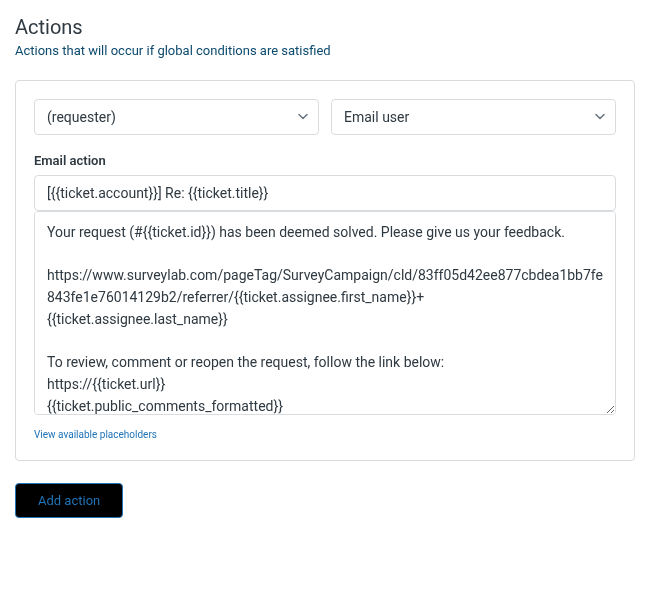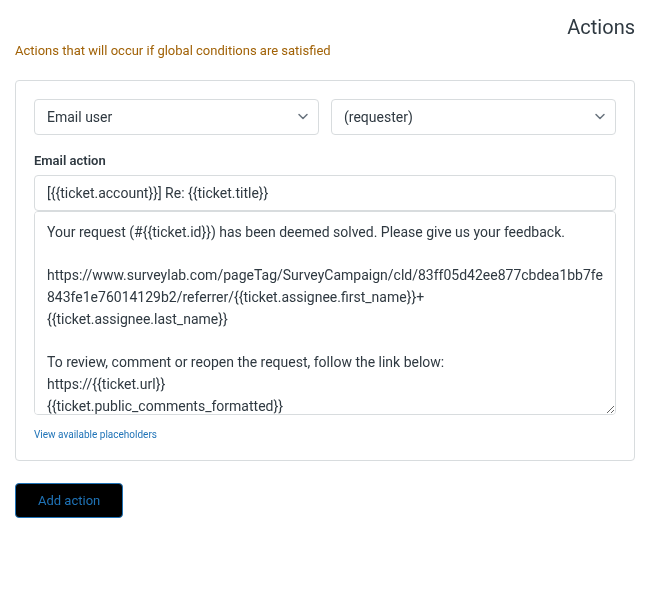--- a/index.html
+++ b/index.html
@@ -12,25 +12,24 @@
       background: #fff;
       color: #2f3941;
       width: 650px;
       padding: 15px;
     }
     .page-title {
       font-size: 20px;
       font-weight: 400;
       color: #2f3941;
       margin-bottom: 4px;
-      text-align: right;
     }
     .page-subtitle {
       font-size: 13px;
-      color: #a16207;
+      color: #0c4a6e;
       margin-bottom: 22px;
     }
     .action-panel {
       border: 1px solid #d8dcde;
       border-radius: 4px;
       padding: 18px;
     }
     .selects-row {
       display: flex;
       gap: 12px;
@@ -114,31 +113,31 @@
 
 
 <h1 class="page-title">Actions</h1>
 <p class="page-subtitle">Actions that will occur if global conditions are satisfied</p>
 
 <div class="action-panel">
 
   <div class="selects-row">
     <div class="select-wrap">
       <select>
-        <option>Email user</option>
+        <option>(requester)</option>
       </select>
       <span class="select-chevron">
         <svg width="12" height="12" viewBox="0 0 12 12">
             <path d="M2 4 L6 8 L10 4" stroke="currentColor" stroke-width="1.5" fill="none" stroke-linecap="round" stroke-linejoin="round"></path>
           </svg>
       </span>
     </div>
     <div class="select-wrap">
       <select>
-        <option>(requester)</option>
+        <option>Email user</option>
       </select>
       <span class="select-chevron">
         <svg width="12" height="12" viewBox="0 0 12 12">
             <path d="M2 4 L6 8 L10 4" stroke="currentColor" stroke-width="1.5" fill="none" stroke-linecap="round" stroke-linejoin="round"></path>
           </svg>
       </span>
     </div>
   </div>
 
   <label class="field-label">Email action</label>

